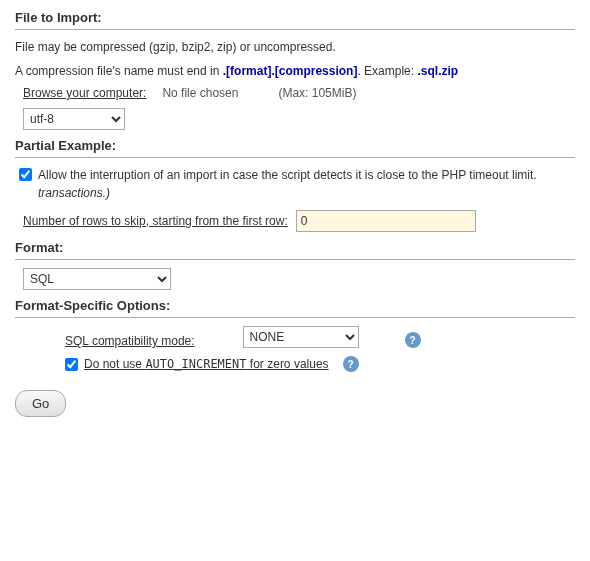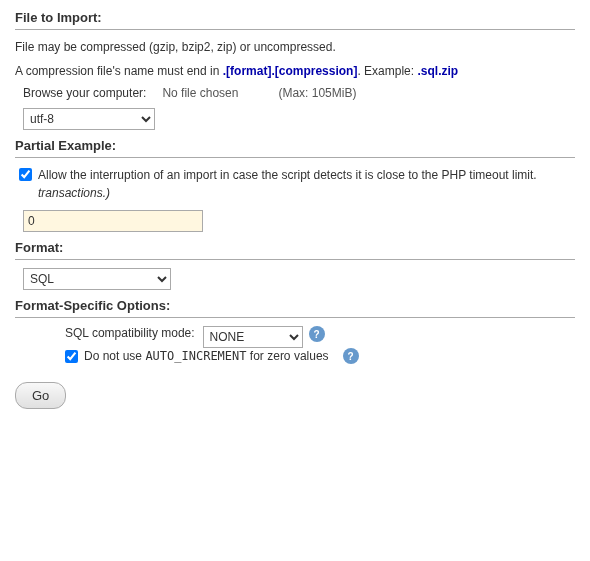--- a/index.html
+++ b/index.html
@@ -36,20 +36,21 @@
       display: flex;
       align-items: center;
       margin-bottom: 8px;
       padding-left: 8px;
     }
     .form-label {
       font-size: 12px;
       color: #333;
       margin-right: 8px;
       white-space: nowrap;
+      text-decoration: underline;
     }
     .choose-file-btn {
       background: linear-gradient(to bottom, #f8f8f8, #e0e0e0);
       border: 1px solid #aaa;
       border-radius: 3px;
       padding: 2px 10px;
       font-size: 12px;
       cursor: pointer;
       color: #333;
     }
@@ -65,27 +66,27 @@
     }
     select.form-select {
       border: 1px solid #aaa;
       background: #fff;
       font-size: 12px;
       padding: 2px 2px;
       color: #333;
       height: 22px;
     }
     .charset-select {
-      width: 132px;
+      width: 102px;
     }
     .format-select {
       width: 148px;
     }
     .sql-compat-select {
-      width: 100px;
+      width: 116px;
     }
     .partial-import-section {
       margin-top: 4px;
     }
     .checkbox-row {
       display: flex;
       align-items: flex-start;
       margin-bottom: 8px;
       padding-left: 4px;
     }
@@ -140,22 +141,24 @@
       font-size: 13px;
       cursor: pointer;
       color: #333;
       margin-top: 14px;
     }
     .format-specific-section {
       margin-top: 4px;
     }
     .compat-row {
       display: flex;
-      align-items: flex-start;
+      align-items: flex-end;
+      margin-bottom: 8px;
       padding-left: 50px;
+      gap: 40px;
     }
     .auto-increment-row {
       display: flex;
       align-items: center;
       padding-left: 50px;
       margin-bottom: 4px;
     }
     .auto-increment-row input[type="checkbox"] {
       margin-right: 6px;
     }
@@ -198,20 +201,21 @@
 
   <div class="checkbox-row">
     <input type="checkbox" checked="" style="">
     <span class="checkbox-label">
       <span>Allow the interruption of an import in case the script detects it is close to the PHP timeout limit.</span><br>
       <span class="italic-part">transactions.)</span>
     </span>
   </div>
 
   <div class="skip-rows-row">
+    <span class="form-label">Number of rows to skip, starting from the first row:</span>
     <input type="text" class="skip-rows-input" value="0" style="">
   </div>
 </div>
 
 <div>
   <div class="section-title">Format:</div>
 
   <div class="form-row">
     <select class="form-select format-select">
       <option>SQL</option>

